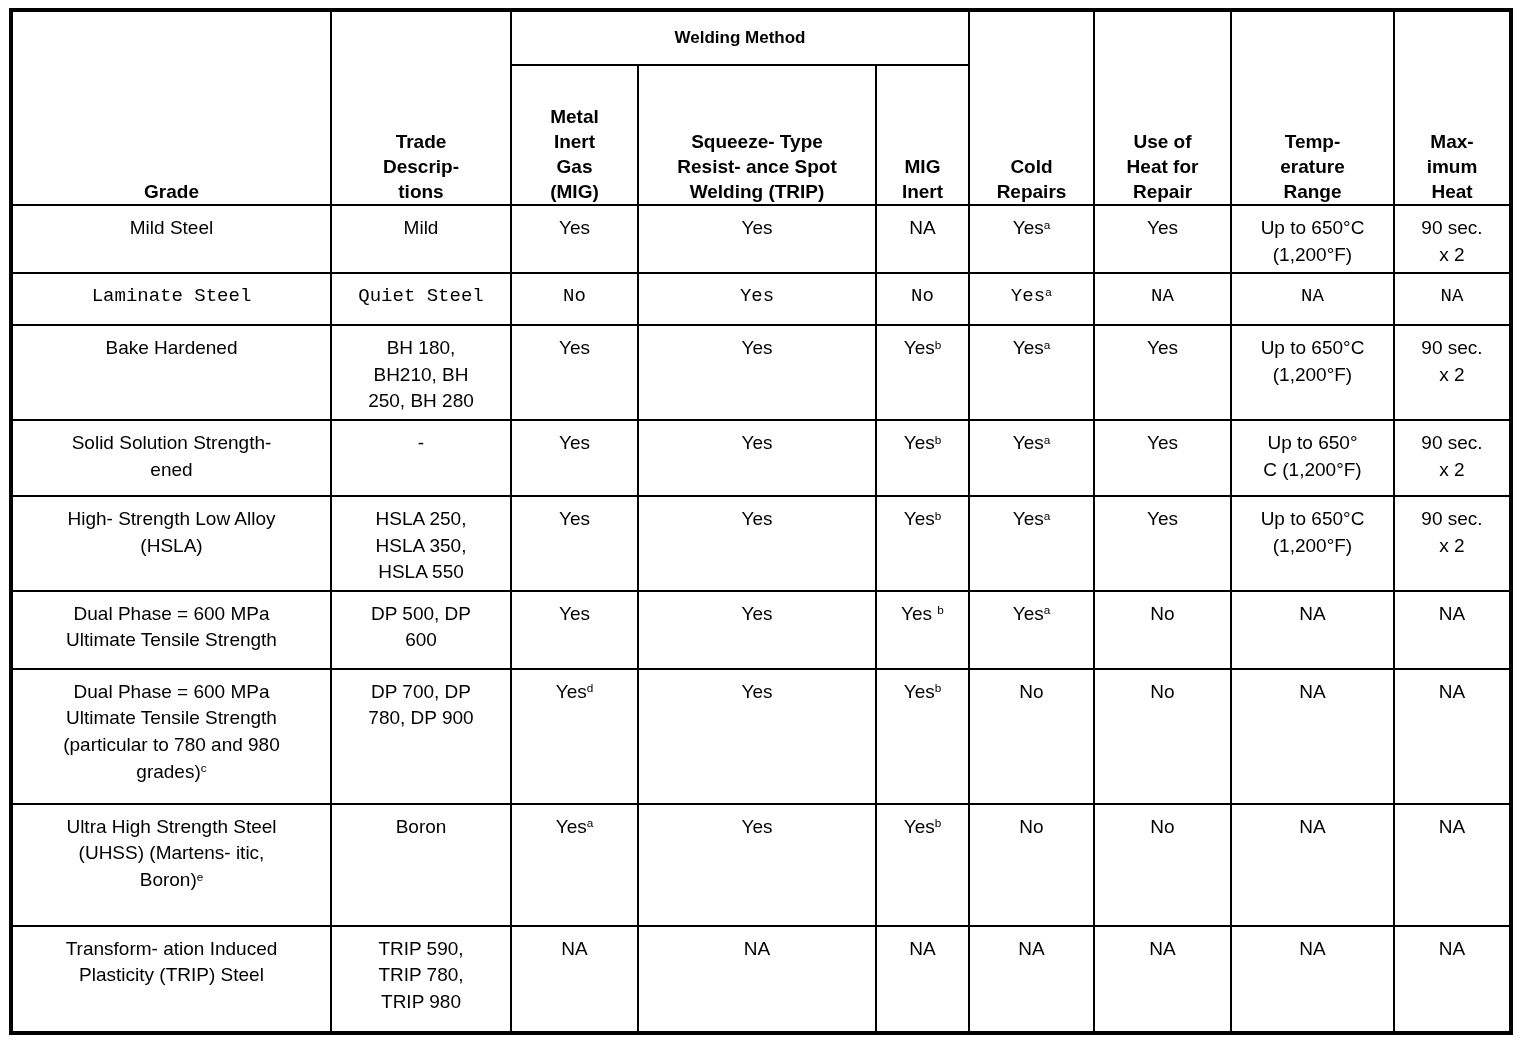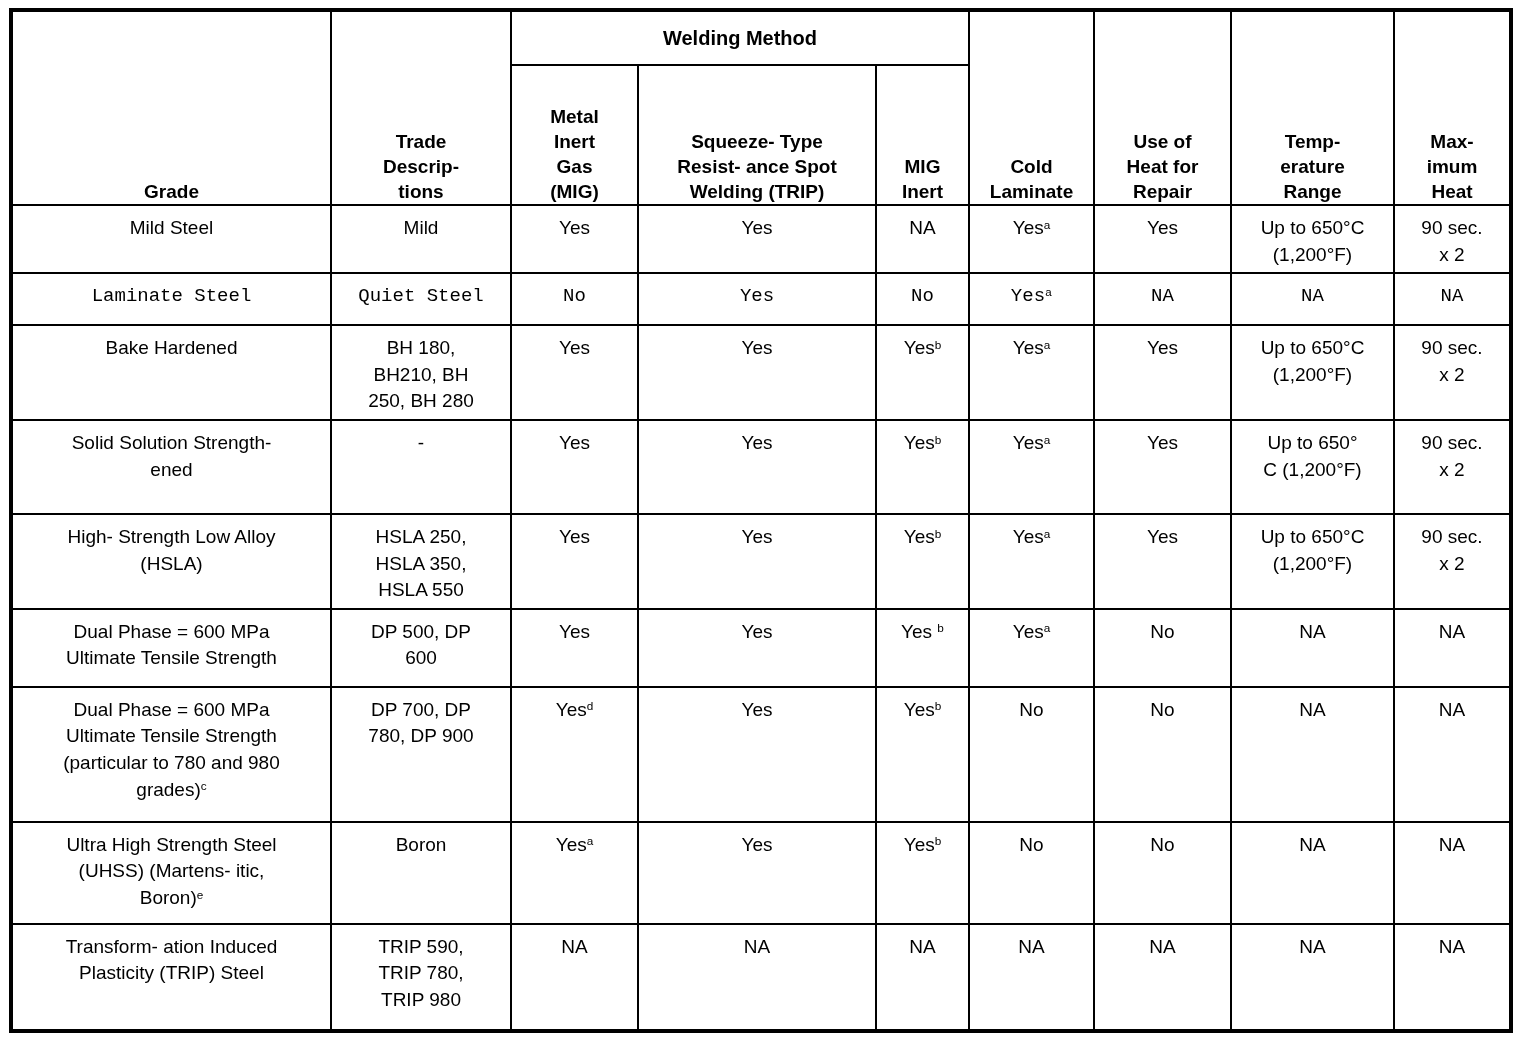--- a/index.html
+++ b/index.html
@@ -30,21 +30,21 @@
     font-size: 19px;
     line-height: 1.32;
     text-align: center;
     vertical-align: bottom;
     padding: 4px 4px 0 4px;
     white-space: pre-line;
   }
   th.spanner {
     vertical-align: middle;
     padding: 6px 4px;
-    font-size: 20px;
+    font-size: 17px;
   }
   td {
     font-size: 19px;
     line-height: 1.4;
     text-align: center;
     vertical-align: top;
     padding: 9px 4px 4px 4px;
   }
   sup {
     font-size: 0.62em;
@@ -62,25 +62,25 @@
   .c-cold  { width: 125px; }
   .c-heat  { width: 137px; }
   .c-temp  { width: 163px; }
   .c-max   { width: 117px; }
   
   thead tr:nth-child(1) { height: 55px; }
   thead tr:nth-child(2) { height: 140px; }
   tbody tr:nth-child(1) { height: 66px; }
   tbody tr:nth-child(2) { height: 52px; font-family: Liberation Mono, monospace; }
   tbody tr:nth-child(3) { height: 86px; }
-  tbody tr:nth-child(4) { height: 94px; }
+  tbody tr:nth-child(4) { height: 76px; }
   tbody tr:nth-child(5) { height: 82px; }
   tbody tr:nth-child(6) { height: 78px; }
   tbody tr:nth-child(7) { height: 135px; }
-  tbody tr:nth-child(8) { height: 102px; }
+  tbody tr:nth-child(8) { height: 122px; }
   tbody tr:nth-child(9) { height: 107px; }
 </style>
 </head>
 <body>
 
 <div class="page">
   <table class="grid">
     <colgroup>
       <col class="c-grade">
       <col class="c-trade">
@@ -93,21 +93,21 @@
       <col class="c-max">
     </colgroup>
     <thead>
       <tr>
         <th rowspan="2">Grade</th>
         <th rowspan="2">Trade
 Descrip-
 tions</th>
         <th colspan="3" class="spanner">Welding Method</th>
         <th rowspan="2">Cold
-Laminate</th>
+Repairs</th>
         <th rowspan="2">Use of
 Heat for
 Repair</th>
         <th rowspan="2">Temp-
 erature
 Range</th>
         <th rowspan="2">Max-
 imum
 Heat</th>
       </tr>

